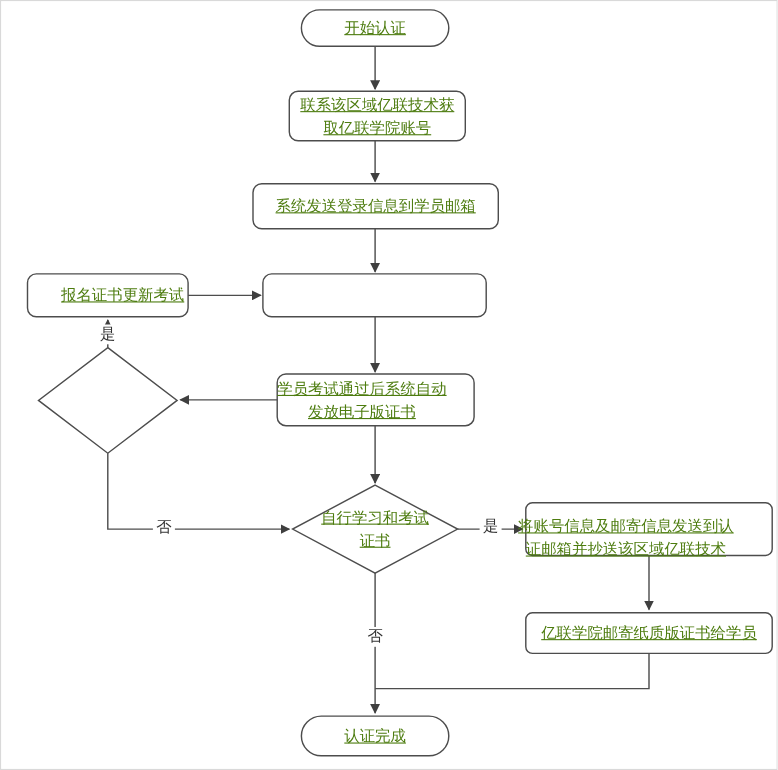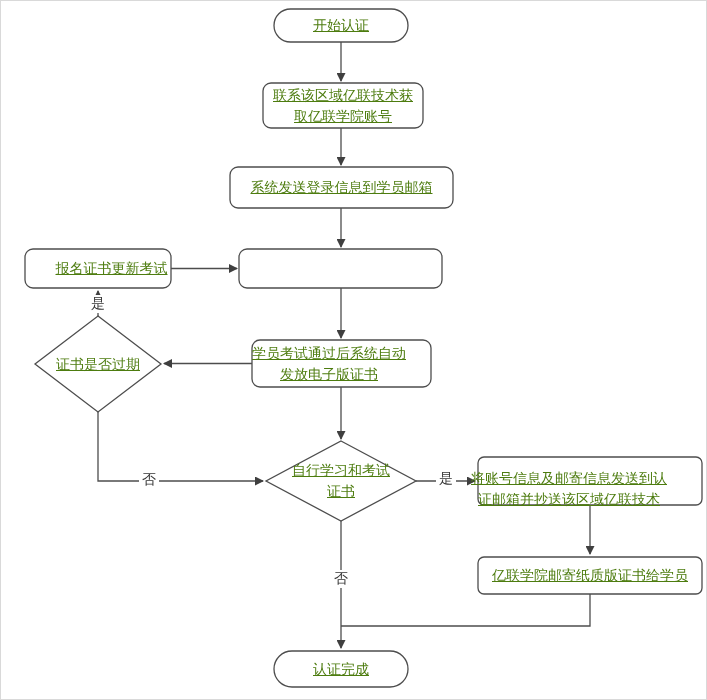--- a/index.html
+++ b/index.html
@@ -91,21 +91,20 @@
   <div class="node-label" style="left:273px;top:8px;width:134px;height:33px">开始认证</div>
 
   <div class="node-label" style="left:262px;top:82px;width:160px;height:45px">联系该区域亿联技术获
 取亿联学院账号</div>
 
   <div class="node-label" style="left:229px;top:166px;width:223px;height:41px">系统发送登录信息到学员邮箱</div>
 
   <div class="node-label" style="left:24px;top:248px;width:173px;height:39px">报名证书更新考试</div>
 
 
-  <div class="node-label" style="left:34px;top:315px;width:126px;height:96px">证书是否过期</div>
 
   <div class="node-label" style="left:251px;top:339px;width:154px;height:47px">学员考试通过后系统自动
 发放电子版证书</div>
 
   <div class="node-label" style="left:265px;top:440px;width:150px;height:80px">自行学习和考试
 证书</div>
 
   <div class="node-label" style="left:456px;top:456px;width:224px;height:64px">将账号信息及邮寄信息发送到认
 证邮箱并抄送该区域亿联技术</div>
 

